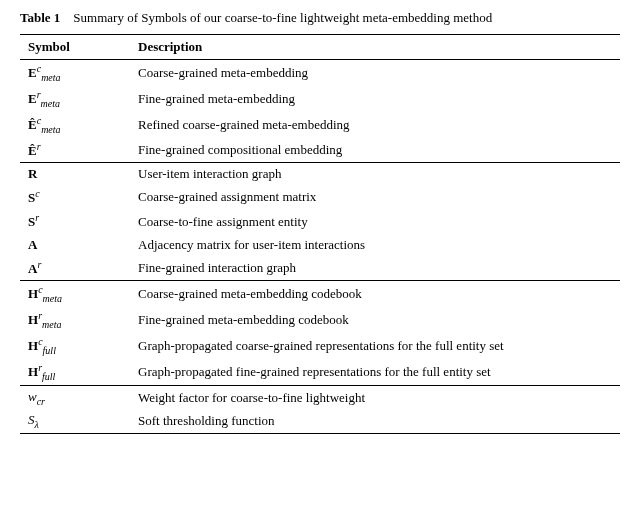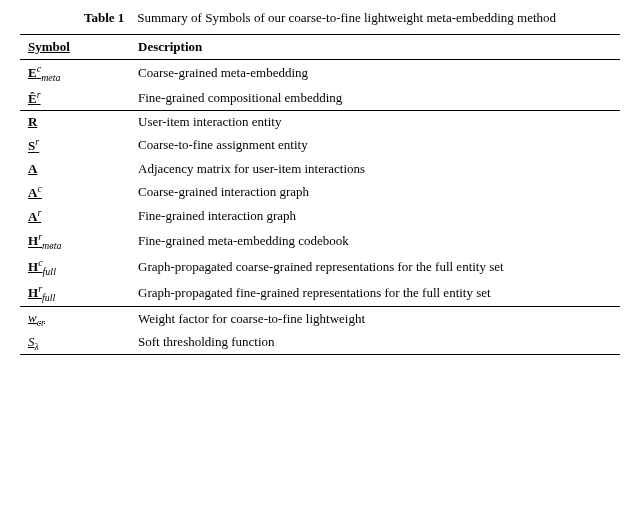--- a/index.html
+++ b/index.html
@@ -6,21 +6,21 @@
     body {
       background: #fff;
       font-family: "Times New Roman", Times, serif;
       font-size: 13px;
       color: #000;
       width: 640px;
       min-height: 516px;
       padding: 10px 20px 20px 20px;
     }
     .table-caption {
-      text-align: center;
+      text-align: left;
       margin-bottom: 8px;
       font-size: 13px;
     }
     .table-caption .table-label {
       font-weight: bold;
     }
     table {
       width: 100%;
       border-collapse: collapse;
       border-top: 1.5px solid #000;
@@ -36,21 +36,20 @@
       font-size: 13px;
     }
     td {
       padding: 3px 8px;
       font-size: 13px;
       vertical-align: middle;
     }
     .symbol-col {
       width: 110px;
       white-space: nowrap;
-      text-decoration: underline;
     }
     .section-divider td {
       border-top: 1px solid #000;
       padding-top: 3px;
     }
     sup { font-size: 10px; }
     sub { font-size: 10px; }
   </style>
 </head>
 <body>
@@ -67,42 +66,54 @@
       <th class="symbol-col">Symbol</th>
       <th>Description</th>
     </tr>
   </thead>
   <tbody id="table-body">
   <tr>
         <td class="symbol-col"><b>E</b><sup><i>c</i></sup><sub><i>meta</i></sub></td>
         <td>Coarse-grained meta-embedding</td>
       </tr>
       <tr>
+        <td class="symbol-col"><b>E</b><sup><i>r</i></sup><sub><i>meta</i></sub></td>
+        <td>Fine-grained meta-embedding</td>
+      </tr>
+      <tr>
+        <td class="symbol-col"><b>Ê</b><sup><i>c</i></sup><sub><i>meta</i></sub></td>
+        <td>Refined coarse-grained meta-embedding</td>
+      </tr>
+      <tr>
         <td class="symbol-col"><b>Ê</b><sup><i>r</i></sup></td>
         <td>Fine-grained compositional embedding</td>
       </tr>
       <tr class="section-divider">
         <td class="symbol-col"><b>R</b></td>
-        <td>User-item interaction entity</td>
+        <td>User-item interaction graph</td>
+      </tr>
+      <tr>
+        <td class="symbol-col"><b>S</b><sup><i>c</i></sup></td>
+        <td>Coarse-grained assignment matrix</td>
       </tr>
       <tr>
         <td class="symbol-col"><b>S</b><sup><i>r</i></sup></td>
         <td>Coarse-to-fine assignment entity</td>
       </tr>
       <tr>
         <td class="symbol-col"><b>A</b></td>
         <td>Adjacency matrix for user-item interactions</td>
       </tr>
       <tr>
-        <td class="symbol-col"><b>A</b><sup><i>c</i></sup></td>
-        <td>Coarse-grained interaction graph</td>
-      </tr>
-      <tr>
         <td class="symbol-col"><b>A</b><sup><i>r</i></sup></td>
         <td>Fine-grained interaction graph</td>
+      </tr>
+      <tr class="section-divider">
+        <td class="symbol-col"><b>H</b><sup><i>c</i></sup><sub><i>meta</i></sub></td>
+        <td>Coarse-grained meta-embedding codebook</td>
       </tr>
       <tr>
         <td class="symbol-col"><b>H</b><sup><i>r</i></sup><sub><i>meta</i></sub></td>
         <td>Fine-grained meta-embedding codebook</td>
       </tr>
       <tr>
         <td class="symbol-col"><b>H</b><sup><i>c</i></sup><sub><i>full</i></sub></td>
         <td>Graph-propagated coarse-grained representations for the full entity set</td>
       </tr>
       <tr>

